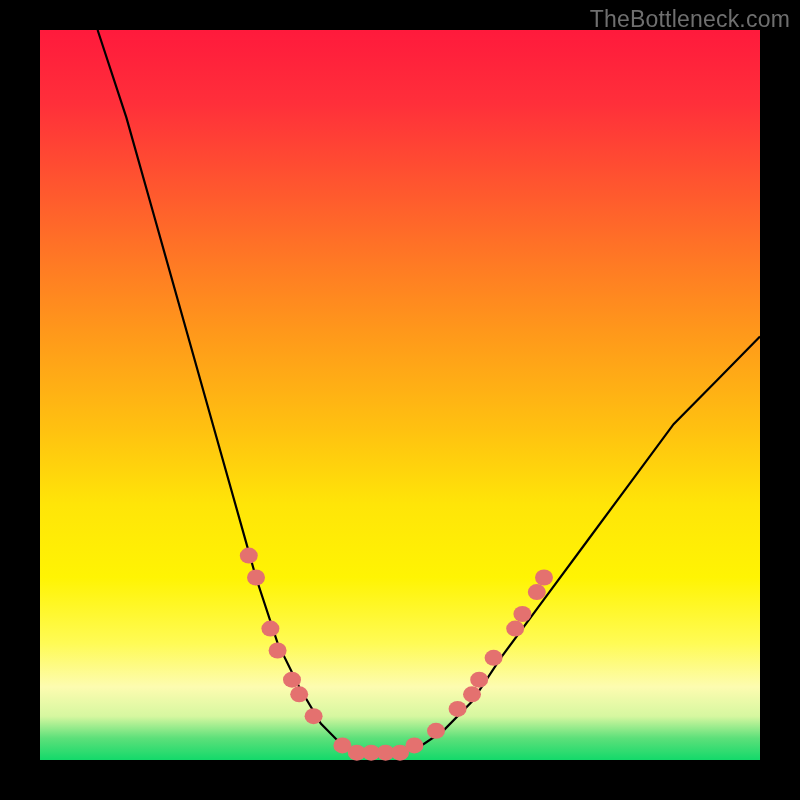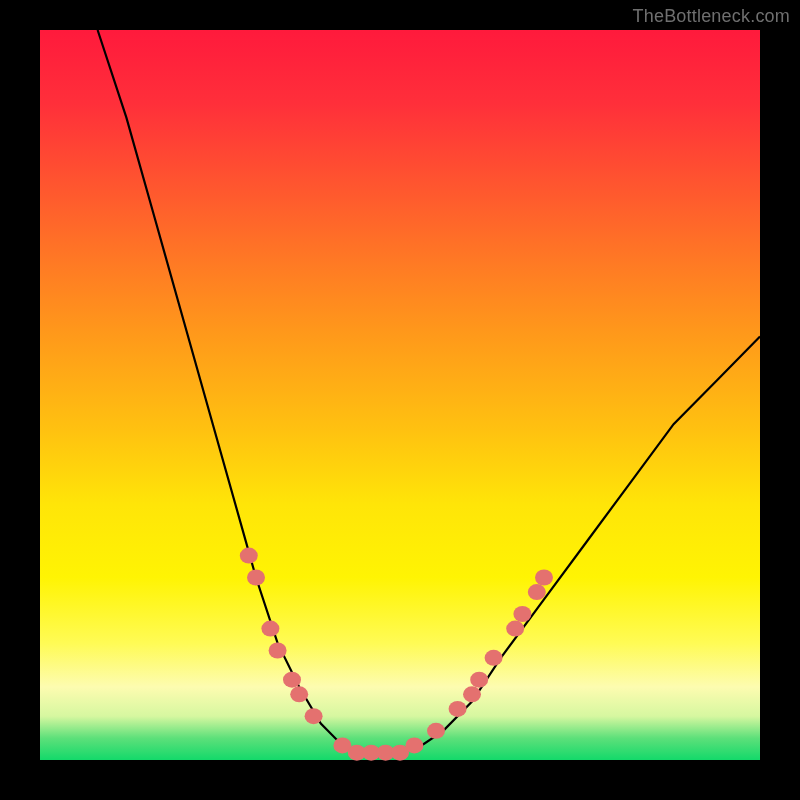--- a/index.html
+++ b/index.html
@@ -36,21 +36,21 @@
       #fdfcb0 90%,
       #d6f7a0 94%,
       #5de07a 97%,
       #13d96a 100%);
   }
   .watermark {
     position: absolute;
     top: 6px;
     right: 10px;
     color: #6f6f6f;
-    font-size: 18px;
+    font-size: 23px;
     font-weight: 500;
     letter-spacing: 0.2px;
     user-select: none;
   }
   svg.curve {
     position: absolute;
     left: 0;
     top: 0;
     width: 720px;
     height: 730px;

